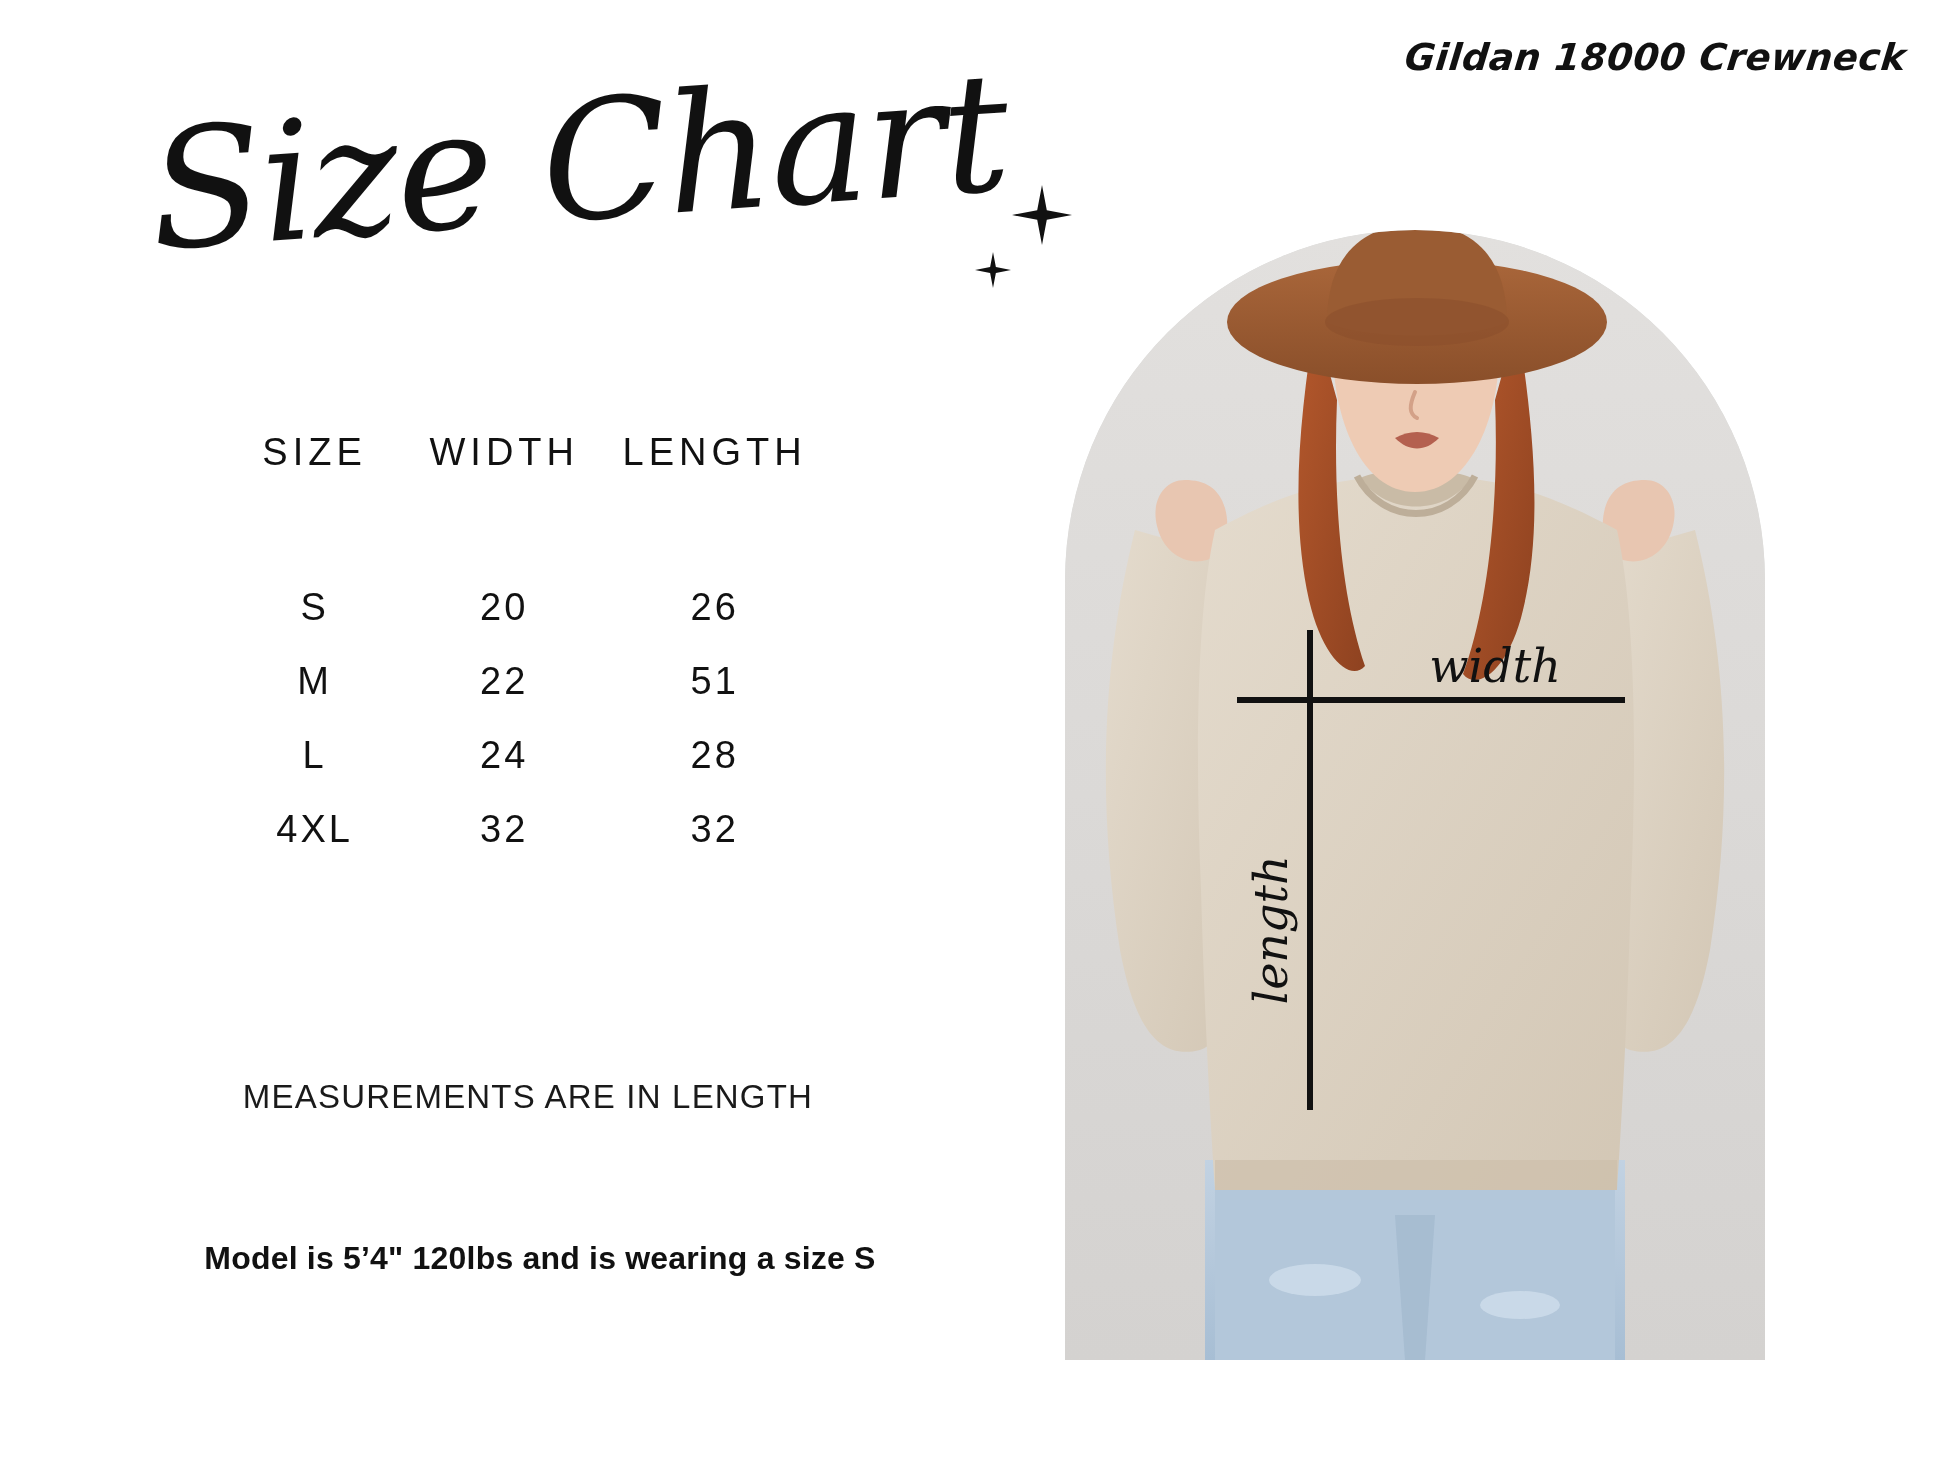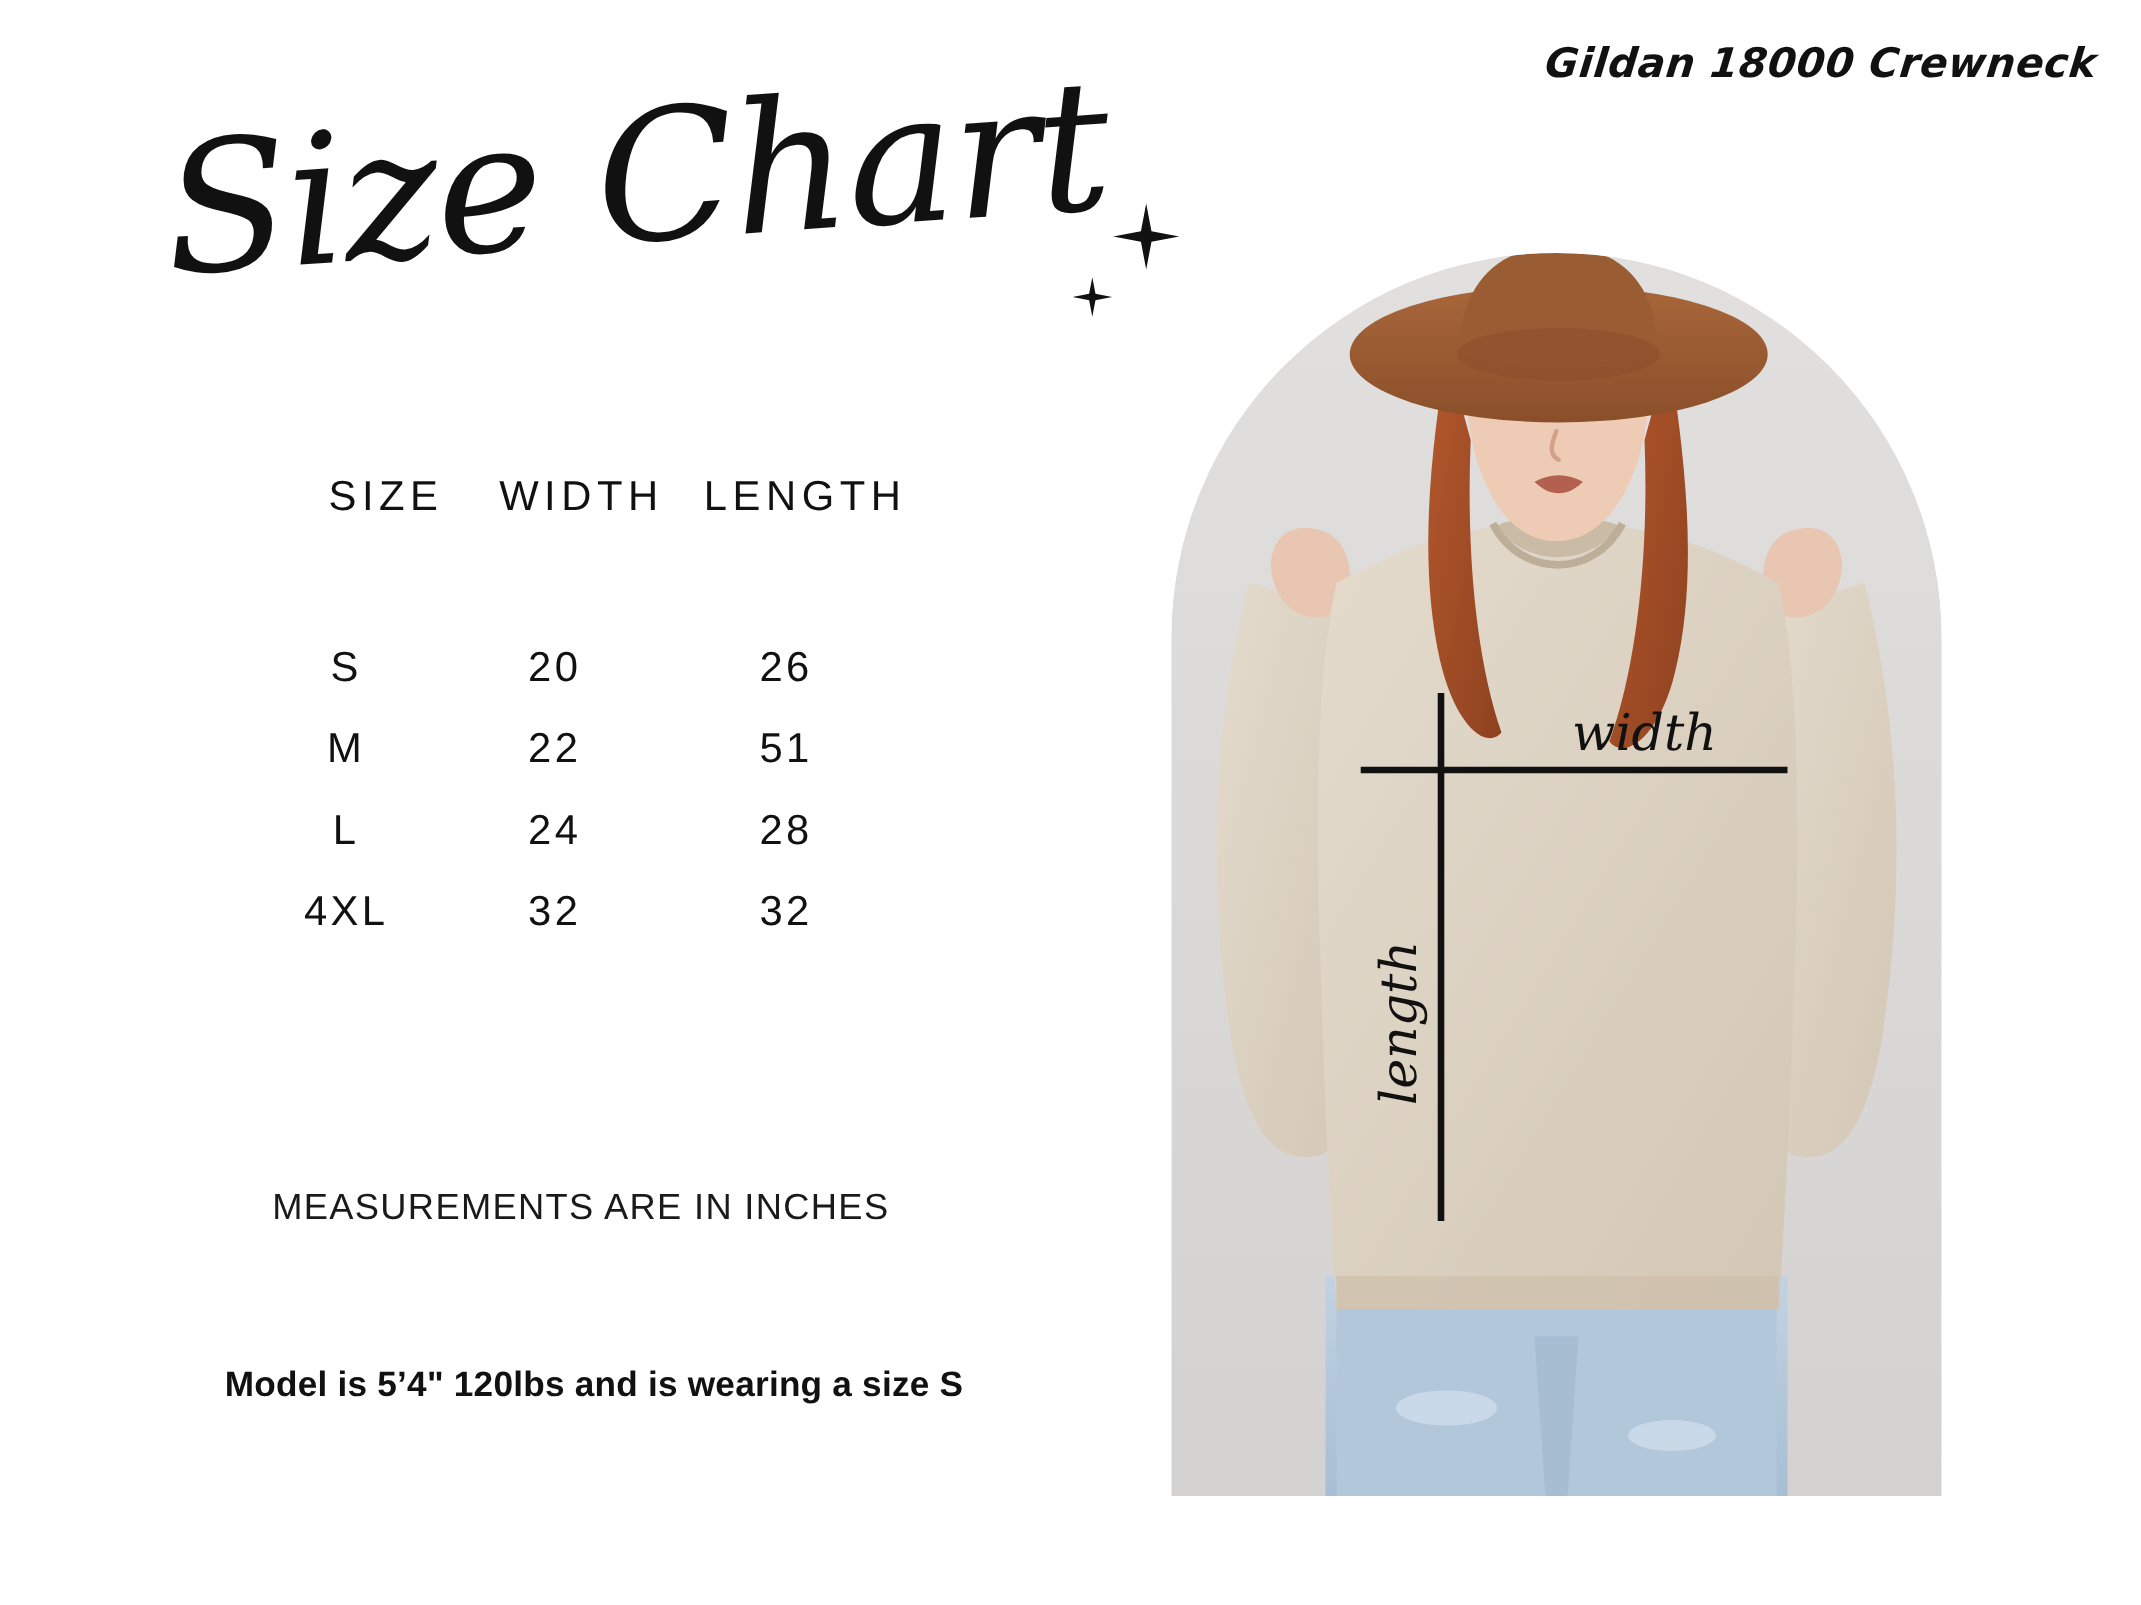--- a/index.html
+++ b/index.html
@@ -91,21 +91,21 @@
     border-collapse: collapse;
     width: 100%;
   }
   table.size-table th {
     font-family: "Liberation Sans", sans-serif;
     font-weight: 400;
     font-size: 38px;
     letter-spacing: 5px;
     color: #111111;
     padding-bottom: 96px;
-    text-align: right;
+    text-align: center;
   }
   table.size-table th.c-size { width: 180px; }
   table.size-table th.c-width { width: 200px; }
   table.size-table th.c-length { width: 220px; }
 
   table.size-table td {
     font-family: "Liberation Sans", sans-serif;
     font-weight: 400;
     font-size: 38px;
     letter-spacing: 3px;
@@ -206,21 +206,21 @@
       </tr>
       <tr>
         <td>4XL</td>
         <td>32</td>
         <td>32</td>
       </tr>
     </tbody>
   </table>
 </div>
 
-<div class="units-note">MEASUREMENTS ARE IN INCHES</div>
+<div class="units-note">MEASUREMENTS ARE IN LENGTH</div>
 
 <div class="footer">
   <div class="line-bold">Model is 5’4" 120lbs and is wearing a size S</div>
 </div>
 
 <div class="photo">
   <svg width="700" height="1130" viewBox="0 0 700 1130" xmlns="http://www.w3.org/2000/svg">
     <defs>
       <clipPath id="archClip">
         <path d="M0,350 A350,350 0 0 1 700,350 L700,1130 L0,1130 Z"></path>

